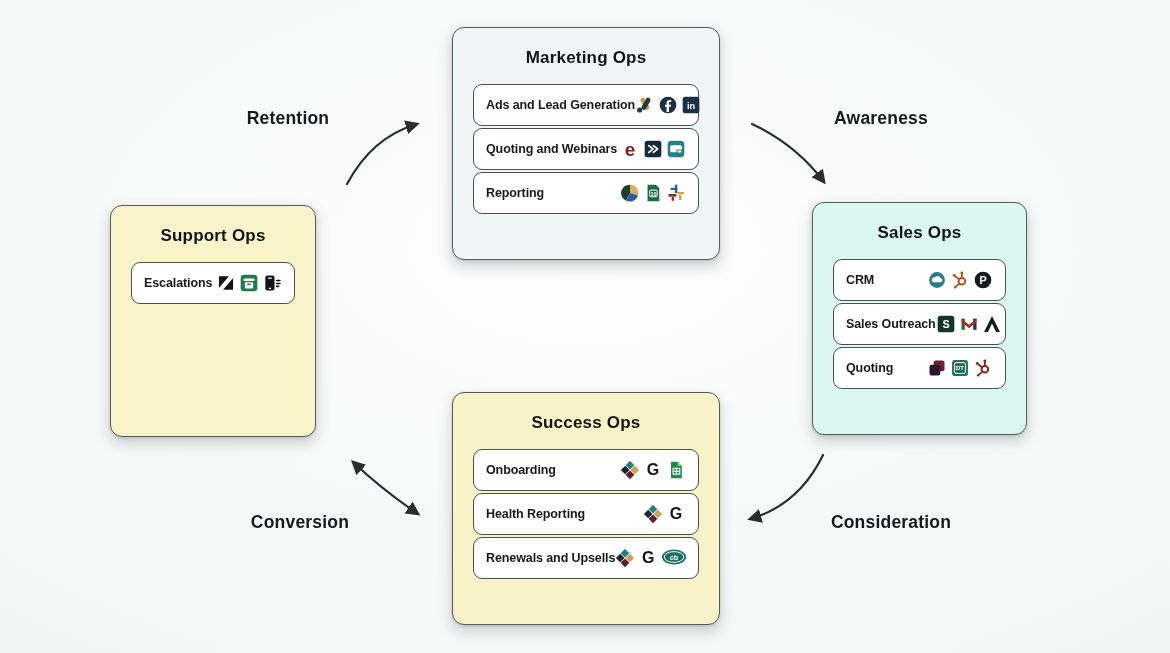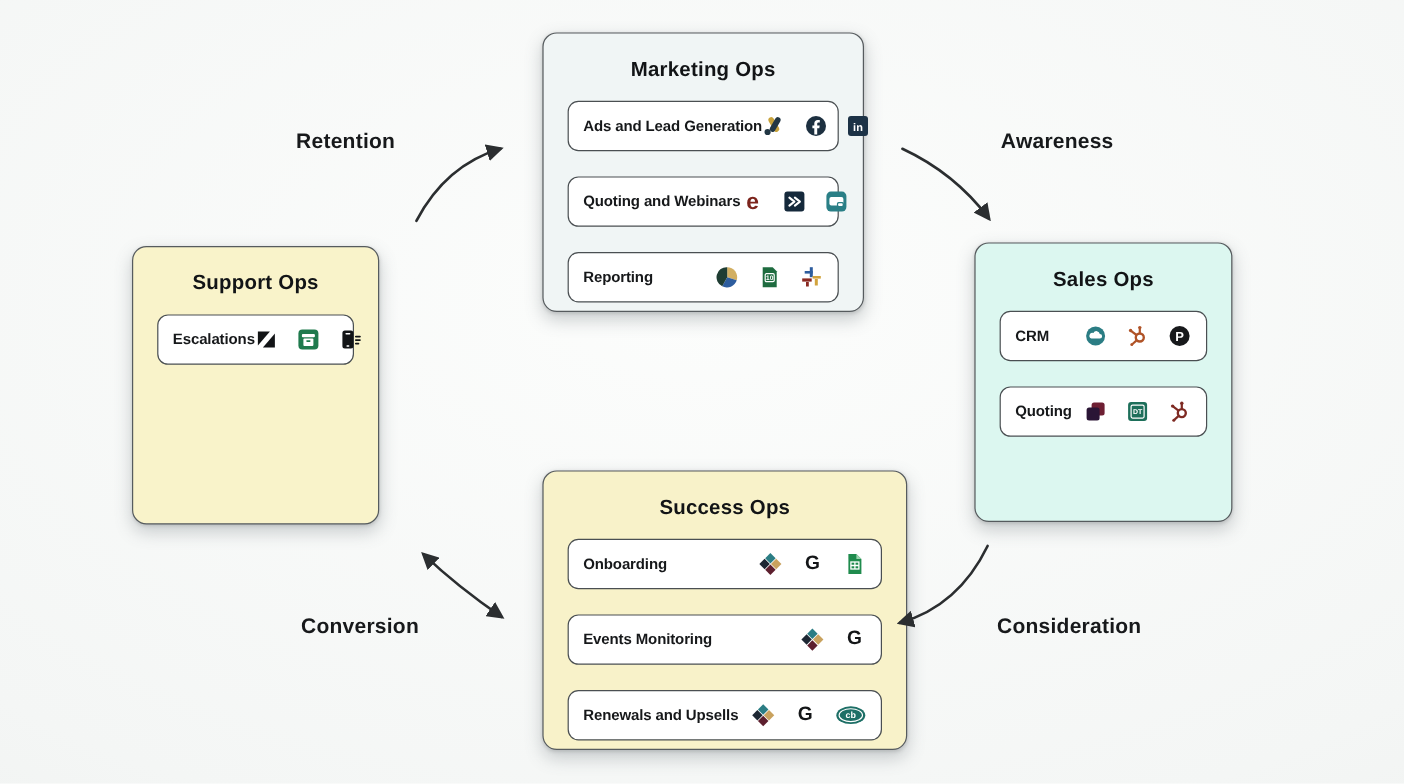--- a/index.html
+++ b/index.html
@@ -8,33 +8,33 @@
     font-family:"Liberation Sans",sans-serif;
     background:radial-gradient(130% 130% at 50% 38%, #fcfdfc 0%, #f4f6f5 55%, #e9ecea 100%);
   }
   .ops-box{
     position:absolute;border:1.5px solid #565b5e;border-radius:12px;
     padding:16px 20px 16px;box-sizing:border-box;
     box-shadow:0 6px 14px rgba(90,100,105,.30), 0 1px 3px rgba(0,0,0,.12);
   }
   .box-marketing{left:452px;top:27px;width:268px;height:233px;background:#f0f5f5;}
   .box-sales{left:812px;top:202px;width:215px;height:233px;background:#dcf7f0;}
-  .box-success{left:452px;top:392px;width:304px;height:233px;background:#f8f2c9;}
+  .box-success{left:452px;top:392px;width:268px;height:233px;background:#f8f2c9;}
   .box-support{left:110px;top:205px;width:206px;height:232px;background:#f9f3ca;}
   .ops-title{
     text-align:center;font-size:17px;font-weight:700;color:#121416;
     margin:4px 0 16px;letter-spacing:.2px;
   }
   .tool-row{
     height:42px;background:#ffffff;border:1.2px solid #4a4f52;border-radius:9px;
     display:flex;align-items:center;justify-content:space-between;
-    padding:0 12px;margin-bottom:21px;box-sizing:border-box;
+    padding:0 12px;margin-bottom:2px;box-sizing:border-box;
   }
   .row-label{font-size:12.5px;font-weight:700;color:#16181a;white-space:nowrap;letter-spacing:-.1px;}
-  .icons{display:flex;align-items:center;gap:15px;}
+  .icons{display:flex;gap:3px;}
   .icn{width:20px;height:20px;display:inline-flex;align-items:center;justify-content:center;flex:none;}
   .icn svg{width:100%;height:100%;display:block;}
   .icn.wide{width:26px;height:18px;}
   .glyph{font-weight:900;font-size:17px;line-height:1;font-family:"Liberation Sans",sans-serif;}
   .glyph-e{color:#7c241c;font-size:19px;}
   .glyph-g{color:#141618;font-size:16px;}
   .cycle-label{
     position:absolute;transform:translate(-50%,-50%);
     font-size:17.5px;font-weight:700;color:#17191b;letter-spacing:.2px;
   }
@@ -148,20 +148,43 @@
         </span>
       <span class="icn">
           <svg viewBox="0 0 24 24">
             <circle cx="12" cy="12" r="10" fill="#17191b"></circle>
             <text x="12" y="17" font-size="13" font-weight="bold" fill="#fff" text-anchor="middle" font-family="sans-serif">P</text>
           </svg>
         </span>
     </span>
   </div>
   <div class="tool-row">
+    <span class="row-label">Sales Outreach</span>
+    <span class="icons">
+      <span class="icn">
+          <svg viewBox="0 0 24 24">
+            <rect x="2" y="2" width="20" height="20" rx="3.5" fill="#16352a"></rect>
+            <text x="12" y="17.2" font-size="13" font-weight="bold" fill="#fff" text-anchor="middle" font-family="sans-serif">S</text>
+          </svg>
+        </span>
+      <span class="icn">
+          <svg viewBox="0 0 24 24">
+            <rect x="3" y="5.5" width="4" height="13.5" fill="#2f6b3f"></rect>
+            <rect x="17" y="5.5" width="4" height="13.5" fill="#1d3557"></rect>
+            <path d="M3 5.5l9 7.5 9-7.5v4.5L12 17 3 10z" fill="#a33327"></path>
+          </svg>
+        </span>
+      <span class="icn">
+          <svg viewBox="0 0 24 24">
+            <path d="M12 2.5l9.5 19h-4.6L12 11.5 7.1 21.5H2.5z" fill="#16181a"></path>
+          </svg>
+        </span>
+    </span>
+  </div>
+  <div class="tool-row">
     <span class="row-label">Quoting</span>
     <span class="icons">
       <span class="icn">
           <svg viewBox="0 0 24 24">
             <rect x="8" y="3" width="13" height="13" rx="2.5" fill="#6e1f33"></rect>
             <rect x="3" y="8" width="13" height="13" rx="2.5" fill="#2a1535"></rect>
           </svg>
         </span>
       <span class="icn">
           <svg viewBox="0 0 24 24">
@@ -210,21 +233,21 @@
             <path d="M6 2h8l5 5v15H6z" fill="#1f8b4d"></path>
             <path d="M14 2l5 5h-5z" fill="#9ad4ae"></path>
             <rect x="8.5" y="10" width="8" height="7" fill="none" stroke="#fff" stroke-width="1.3"></rect>
             <line x1="8.5" y1="13.5" x2="16.5" y2="13.5" stroke="#fff" stroke-width="1.3"></line>
             <line x1="12.5" y1="10" x2="12.5" y2="17" stroke="#fff" stroke-width="1.3"></line>
           </svg>
         </span>
     </span>
   </div>
   <div class="tool-row">
-    <span class="row-label">Events Monitoring</span>
+    <span class="row-label">Health Reporting</span>
     <span class="icons">
       <span class="icn">
           <svg viewBox="0 0 24 24">
             <g transform="rotate(45 12 12)">
               <rect x="4.2" y="4.2" width="7.4" height="7.4" fill="#2b7d84"></rect>
               <rect x="12.4" y="4.2" width="7.4" height="7.4" fill="#c9a25e"></rect>
               <rect x="4.2" y="12.4" width="7.4" height="7.4" fill="#1d2733"></rect>
               <rect x="12.4" y="12.4" width="7.4" height="7.4" fill="#5d1f2e"></rect>
             </g>
           </svg>

